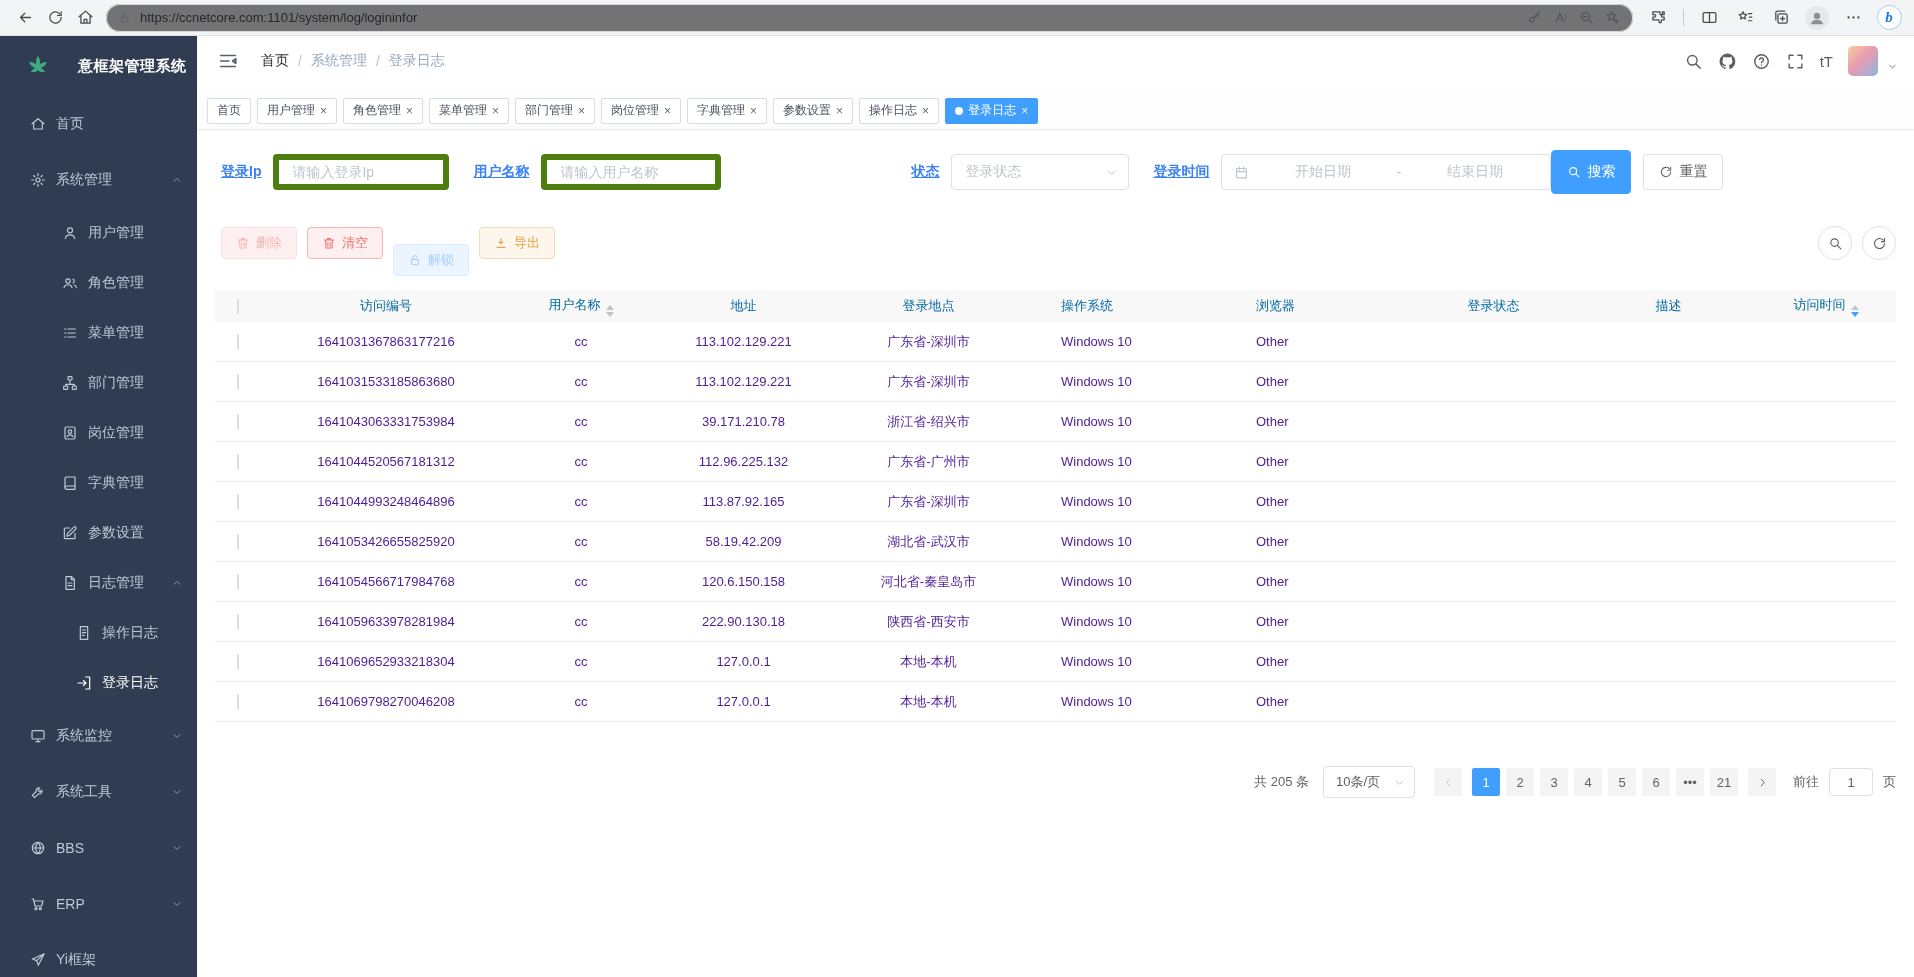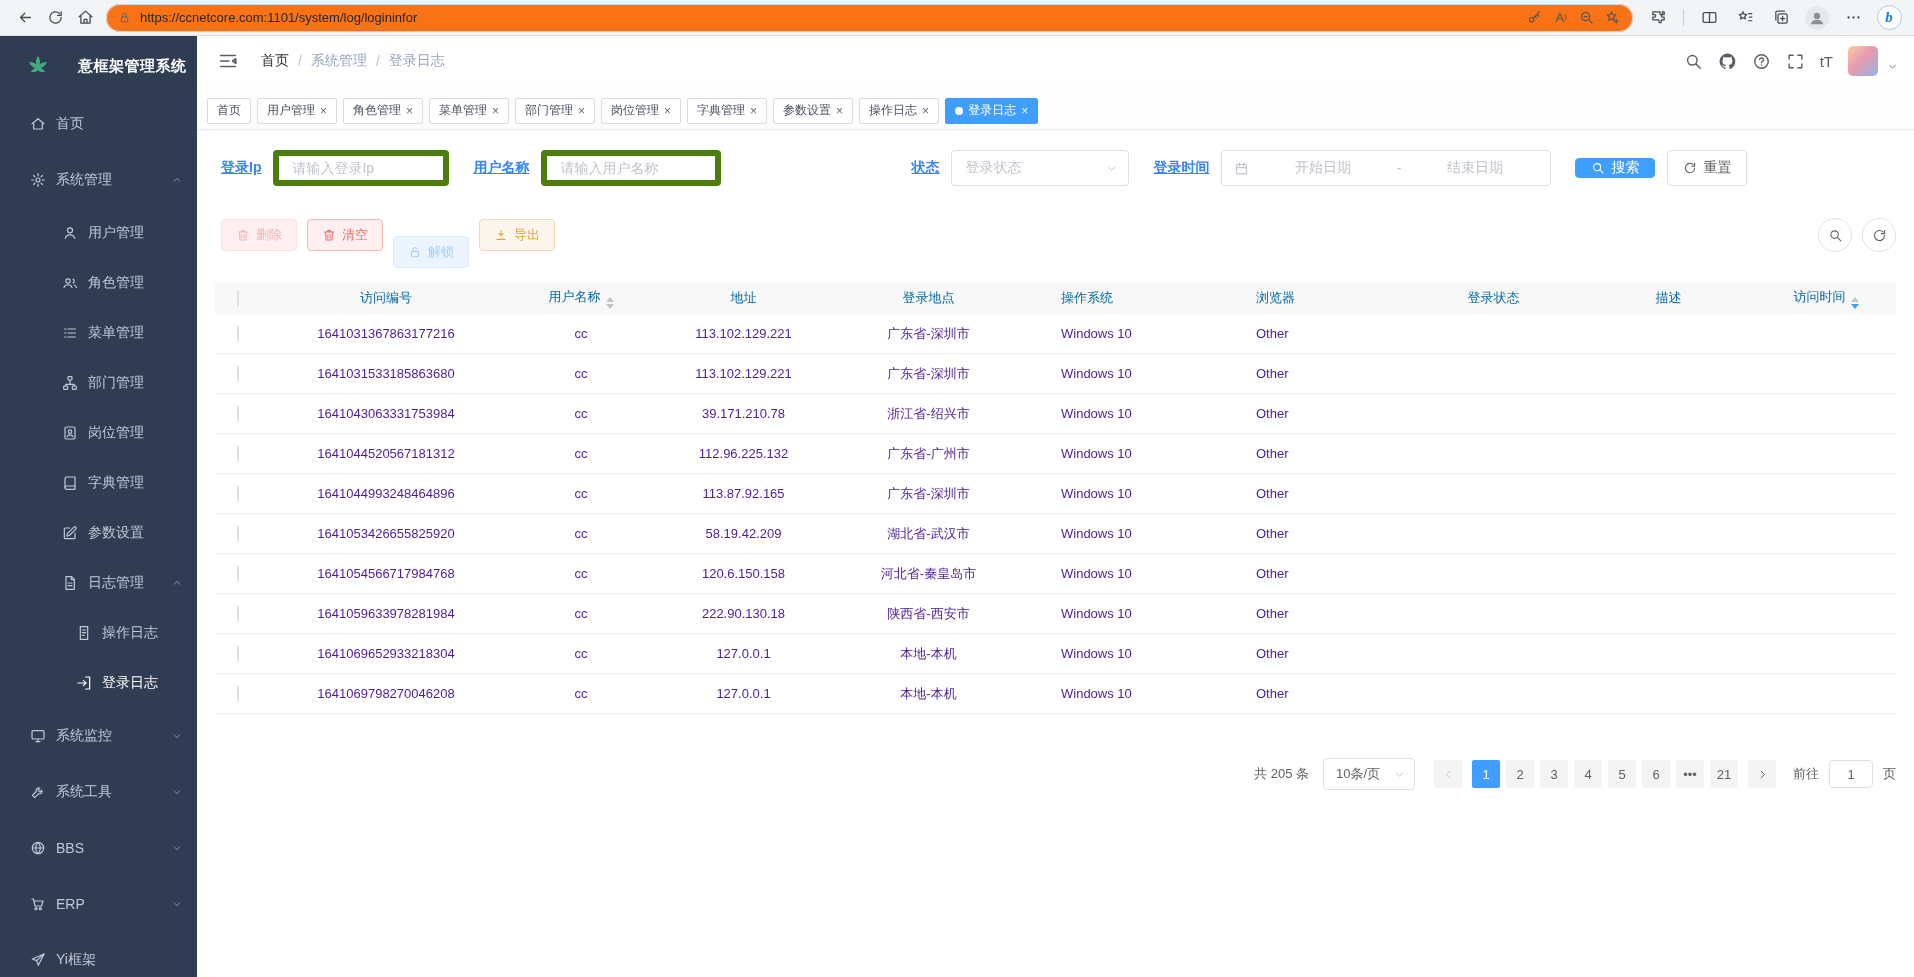--- a/index.html
+++ b/index.html
@@ -4,21 +4,21 @@
 <style>
   * { margin:0; padding:0; box-sizing:border-box; }
   html,body { width:1914px; height:977px; overflow:hidden; }
   body { font-family:"Liberation Sans","DejaVu Sans",sans-serif; background:#fff; color:#606266; }
   .icon svg { width:100%; height:100%; display:block; }
 
   
   .browser { height:36px; background:#f3f4f6; border-bottom:1px solid #dcdee1; display:flex; align-items:center; padding:0 10px; }
   .b-btn { width:30px; height:28px; border-radius:6px; display:flex; align-items:center; justify-content:center; color:#474b50; flex:none; }
   .b-btn .icon { width:17px; height:17px; }
-  .url-pill { flex:1; height:28px; background:#f97316; border-radius:14px; box-shadow:inset 0 0 0 1px #d5d8dc; display:flex; align-items:center; padding:0 8px 0 12px; margin:0 10px 0 6px; min-width:0; }
+  .url-pill { flex:1; height:28px; background:#737373; border-radius:14px; box-shadow:inset 0 0 0 1px #d5d8dc; display:flex; align-items:center; padding:0 8px 0 12px; margin:0 10px 0 6px; min-width:0; }
   .url-pill .lock { width:13px; height:13px; color:#5f6368; flex:none; }
   .url-text { flex:1; font-size:13px; color:#26282b; margin-left:9px; white-space:nowrap; overflow:hidden; }
   .pill-ic { width:26px; height:24px; display:flex; align-items:center; justify-content:center; color:#50545a; flex:none; }
   .pill-ic .icon { width:15px; height:15px; }
   .b-right { display:flex; align-items:center; gap:6px; flex:none; }
   .b-divider { width:1px; height:17px; background:#c7cacd; margin:0 4px; }
   .profile-circ { width:24px; height:24px; border-radius:50%; background:#e6e8ea; color:#8b9096; display:flex; align-items:center; justify-content:center; }
   .profile-circ .icon { width:20px; height:20px; }
   .bing-badge { width:25px; height:25px; border-radius:50%; background:#fff; border:1px solid #a9cdf2; color:#1b7ce4; font:italic bold 15px/1 "Liberation Serif",serif; display:flex; align-items:center; justify-content:center; }
 
@@ -70,21 +70,21 @@
   .user-input { width:180px; }
   .f-select { width:178px; height:36px; border:1px solid #dcdfe6; border-radius:4px; background:#fff; margin-left:12px; display:flex; align-items:center; padding:0 10px 0 13px; cursor:pointer; }
   .f-select .sel-text { color:#bfc4cc; flex:1; }
   .sel-caret { width:13px; height:13px; color:#c0c4cc; }
   .date-range { width:330px; height:36px; border:1px solid #dcdfe6; border-radius:4px; background:#fff; margin-left:12px; display:flex; align-items:center; padding:0 12px; gap:10px; }
   .cal-ic { width:15px; height:15px; color:#c0c4cc; flex:none; }
   .date-ph { color:#bfc4cc; flex:1; text-align:center; }
   .date-sep { color:#bfc4cc; }
   .btn { display:inline-flex; align-items:center; justify-content:center; gap:6px; border-radius:4px; cursor:pointer; font-size:14px; border:1px solid transparent; }
   .btn .icon { width:14px; height:14px; }
-  .btn-search { height:20px; padding:8px 15px; background:#409EFF; border-color:#409EFF; color:#fff; margin-left:24px; }
+  .btn-search { height:44px; padding:8px 15px; background:#409EFF; border-color:#409EFF; color:#fff; }
   .btn-reset { height:36px; padding:0 15px; background:#fff; border-color:#dcdfe6; color:#606266; margin-left:12px; }
 
   .toolbar { display:flex; align-items:center; margin-top:16px; padding-left:6px; gap:10px; }
   .btn-sm { height:32px; padding:0 14px; font-size:13px; }
   .btn-del   { background:#fef0f0; border-color:#fbdfdf; color:#f3b4b4; }
   .btn-clear { background:#fef0f0; border-color:#f5b5b5; color:#f56c6c; }
   .btn-unlock{ background:#ecf5ff; border-color:#d9ecff; color:#a0cfff;margin-top:34px; }
   .btn-export{ background:#fdf6ec; border-color:#f5dab1; color:#e6a23c; }
   .tb-right { margin-left:auto; display:flex; gap:10px; }
   .circ-btn { width:34px; height:34px; border-radius:50%; border:1px solid #dfe2e8; background:#fff; color:#5a5e66; display:flex; align-items:center; justify-content:center; cursor:pointer; }

